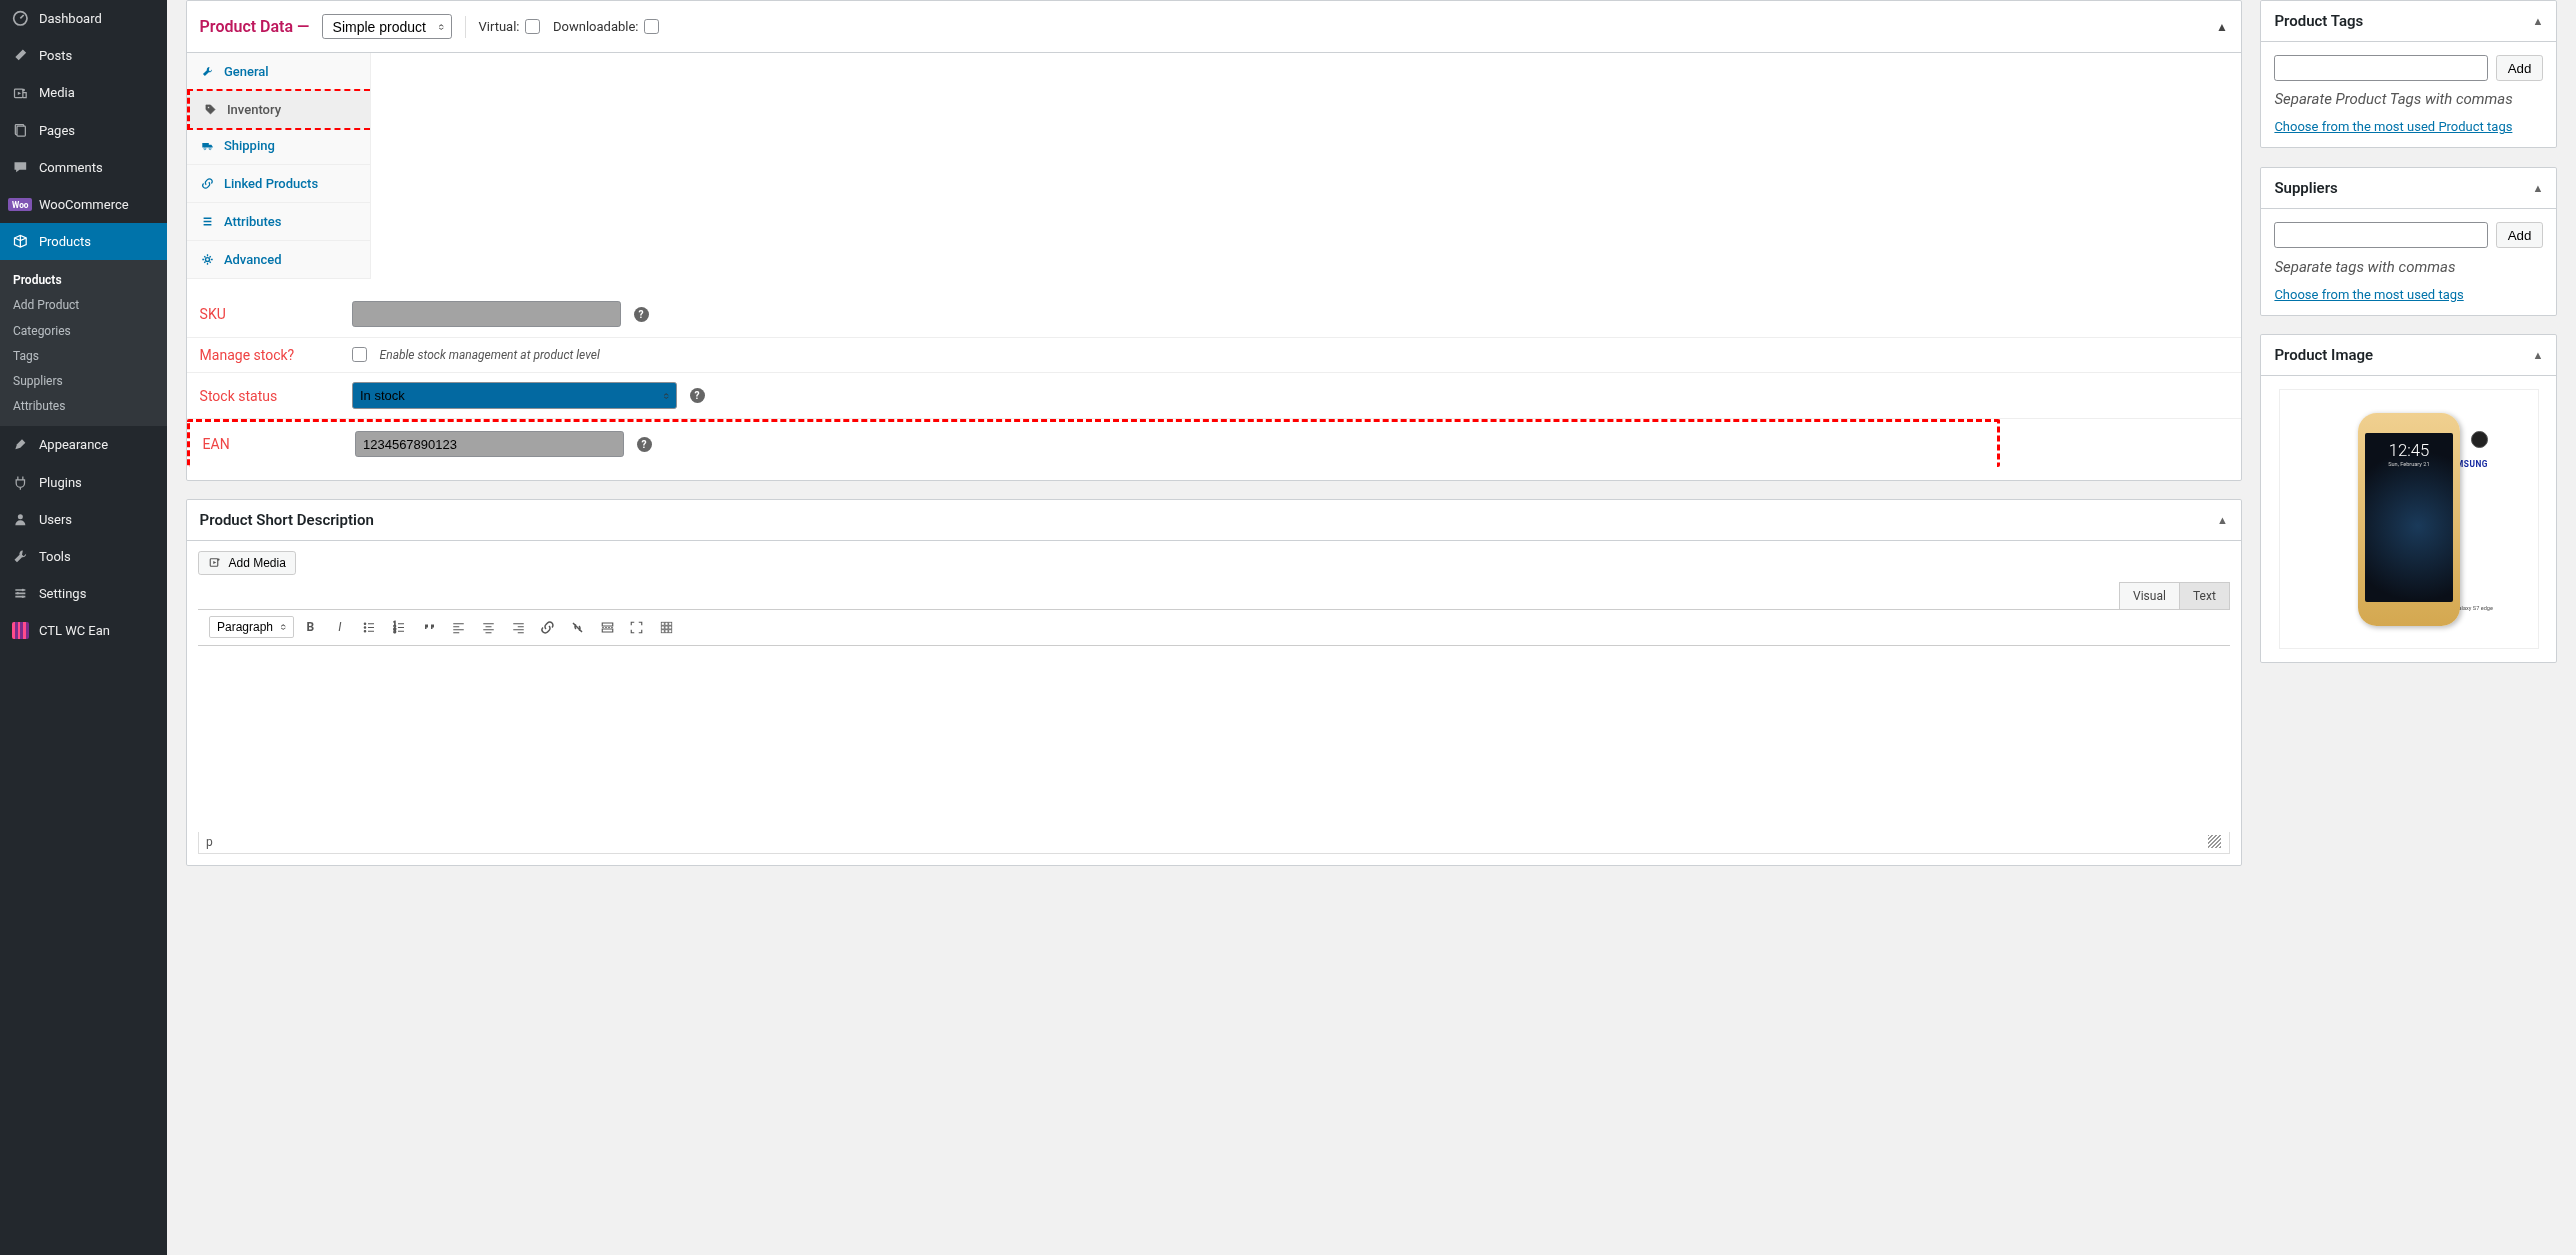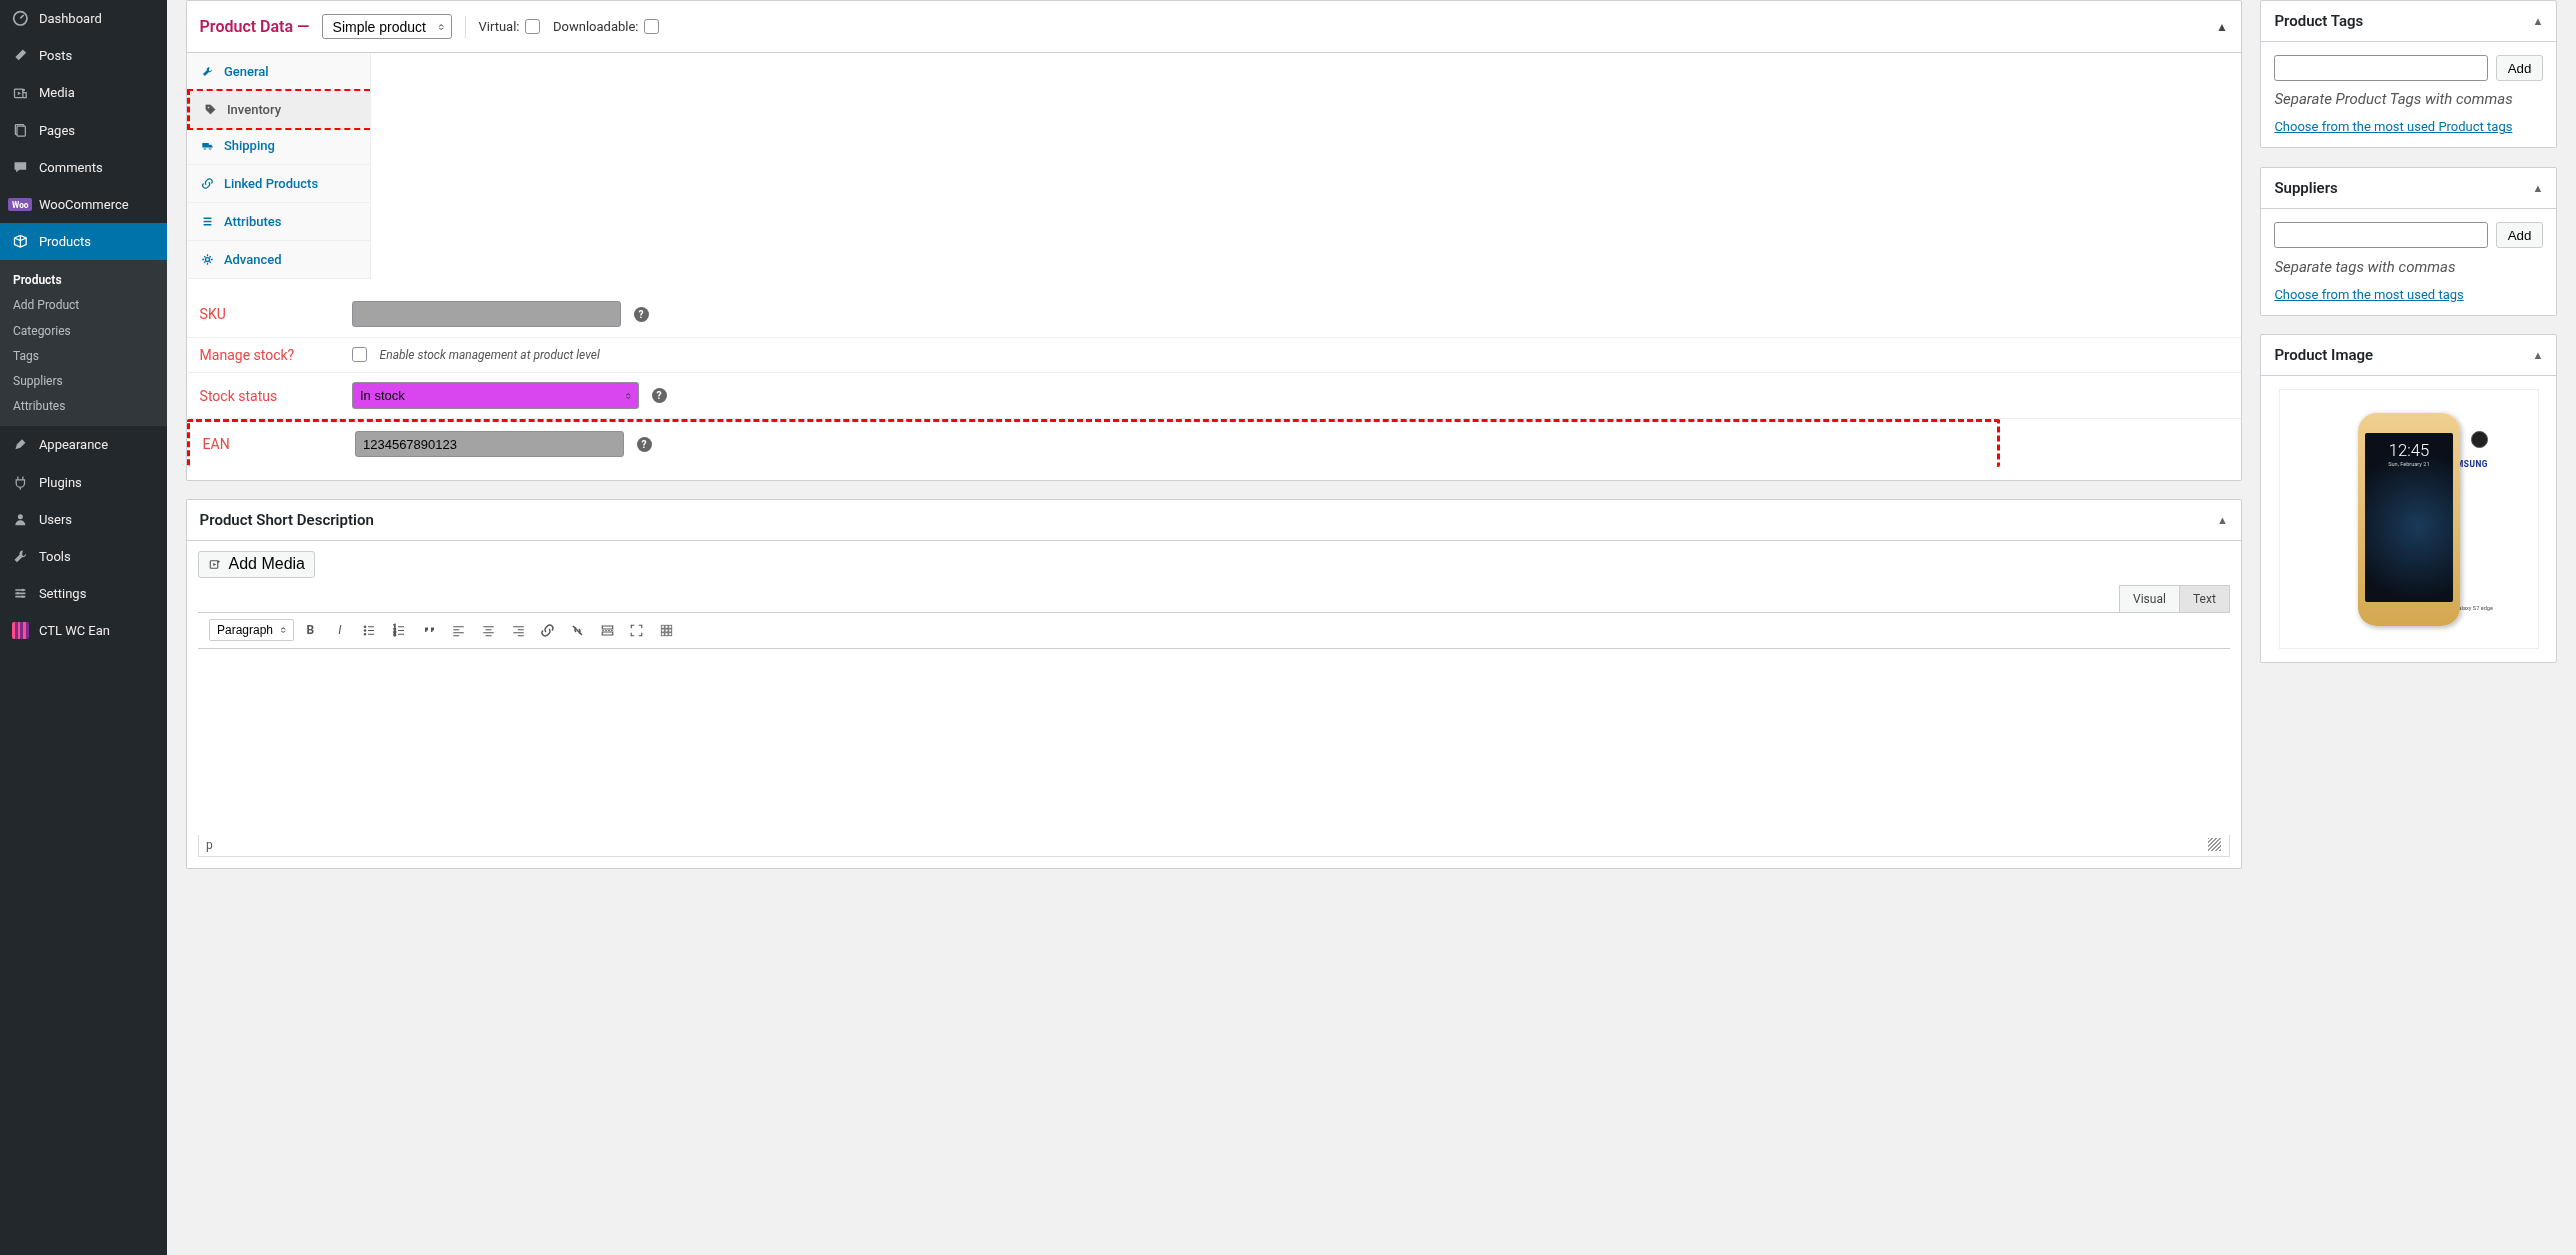--- a/index.html
+++ b/index.html
@@ -45,28 +45,28 @@
 .pd-tab .ticon { width: 15px; height: 15px; display: inline-flex; align-items: center; justify-content: center; }
 .pd-tab.active { background: #eee; color: #555; }
 .pd-tab.active .ticon svg { stroke: #555; fill: #555; }
 .pd-tab.hl { border: 2.8px dashed #ff0000; border-left: 3.7px dashed #ff0000; border-right: none; margin-top: -2.8px; margin-bottom: -2.8px; }
 
 .pd-fields { flex: 1; padding: 13px 0; }
 .field-row { display: flex; align-items: center; gap: 13px; padding: 9.3px 13px; border-bottom: 0.9px solid #eee; }
 .field-row:last-child { border-bottom: none; }
 .field-label { width: 139px; color: #ef4444; font-size: 14px; }
 .field-input { width: 269px; padding: 4.6px 7.4px; border: 0.9px solid #8c8f94; border-radius: 2.8px; font-size: 13px; background: #a3a3a3; }
-.field-select { width: 287px; padding: 4.6px 24px 4.6px 7.4px; border: 0.9px solid #8c8f94; border-radius: 2.8px; font-size: 13px; background: #d946ef; appearance: none; }
+.field-select { width: 325px; padding: 4.6px 24px 4.6px 7.4px; border: 0.9px solid #8c8f94; border-radius: 2.8px; font-size: 13px; background: #0369a1; appearance: none; }
 .help-icon { width: 15px; height: 15px; background: #666; color: #fff; border-radius: 50%; display: inline-flex; align-items: center; justify-content: center; font-size: 10.2px; font-weight: bold; }
 .italic-note { font-style: italic; color: #555; font-size: 12px; }
 .ean-hl { border: 3.7px dashed #ff0000; border-radius: 1.9px; margin-right: 241px; align-items: center; }
 
 
 .editor-toolbar { padding: 9.3px 11px 0 11px; display: flex; align-items: center; gap: 7.4px; }
-.add-media-btn { display: inline-flex; align-items: center; gap: 5.6px; padding: 3.7px 9.3px; border: 0.9px solid #ccc; border-radius: 2.8px; background: #f6f7f7; font-size: 16px; cursor: pointer; }
+.add-media-btn { display: inline-flex; align-items: center; gap: 5.6px; padding: 3.7px 9.3px; border: 0.9px solid #ccc; border-radius: 2.8px; background: #f6f7f7; font-size: 12px; cursor: pointer; }
 .editor-tabs { display: flex; border-bottom: 0.9px solid #ccc; margin: 7.4px 11px 0 11px; }
 .editor-tabs .spacer { flex: 1; }
 .etab { padding: 5.6px 13px; border: 0.9px solid #ccc; border-bottom: none; background: #e4e4e4; cursor: pointer; font-size: 12px; margin-left: -0.9px; }
 .etab.active { background: #f6f7f7; }
 .tiny-toolbar { display: flex; align-items: center; gap: 3.7px; padding: 5.6px 11px; border-bottom: 0.9px solid #ccc; margin: 0 11px; }
 .t-sel { padding: 2.8px 18.6px 2.8px 7.4px; border: 0.9px solid #ccc; border-radius: 1.9px; font-size: 12px; background: #fff; appearance: none; }
 .t-btn { width: 26px; height: 24px; display: inline-flex; align-items: center; justify-content: center; cursor: pointer; color: #555; border-radius: 1.9px; }
 .editor-area { margin: 0 11px; min-height: 186px; background: #fff; position: relative; }
 .editor-footer { margin: 0 11px 11px 11px; border: 0.9px solid #ddd; border-top: none; padding: 3.7px 7.4px; font-size: 12px; color: #555; display: flex; justify-content: space-between; background: #fff; }
 .resize-handle { width: 13px; height: 13px; background: repeating-linear-gradient(135deg,#999 0 0.9px,transparent 0.9px 2.8px); }

